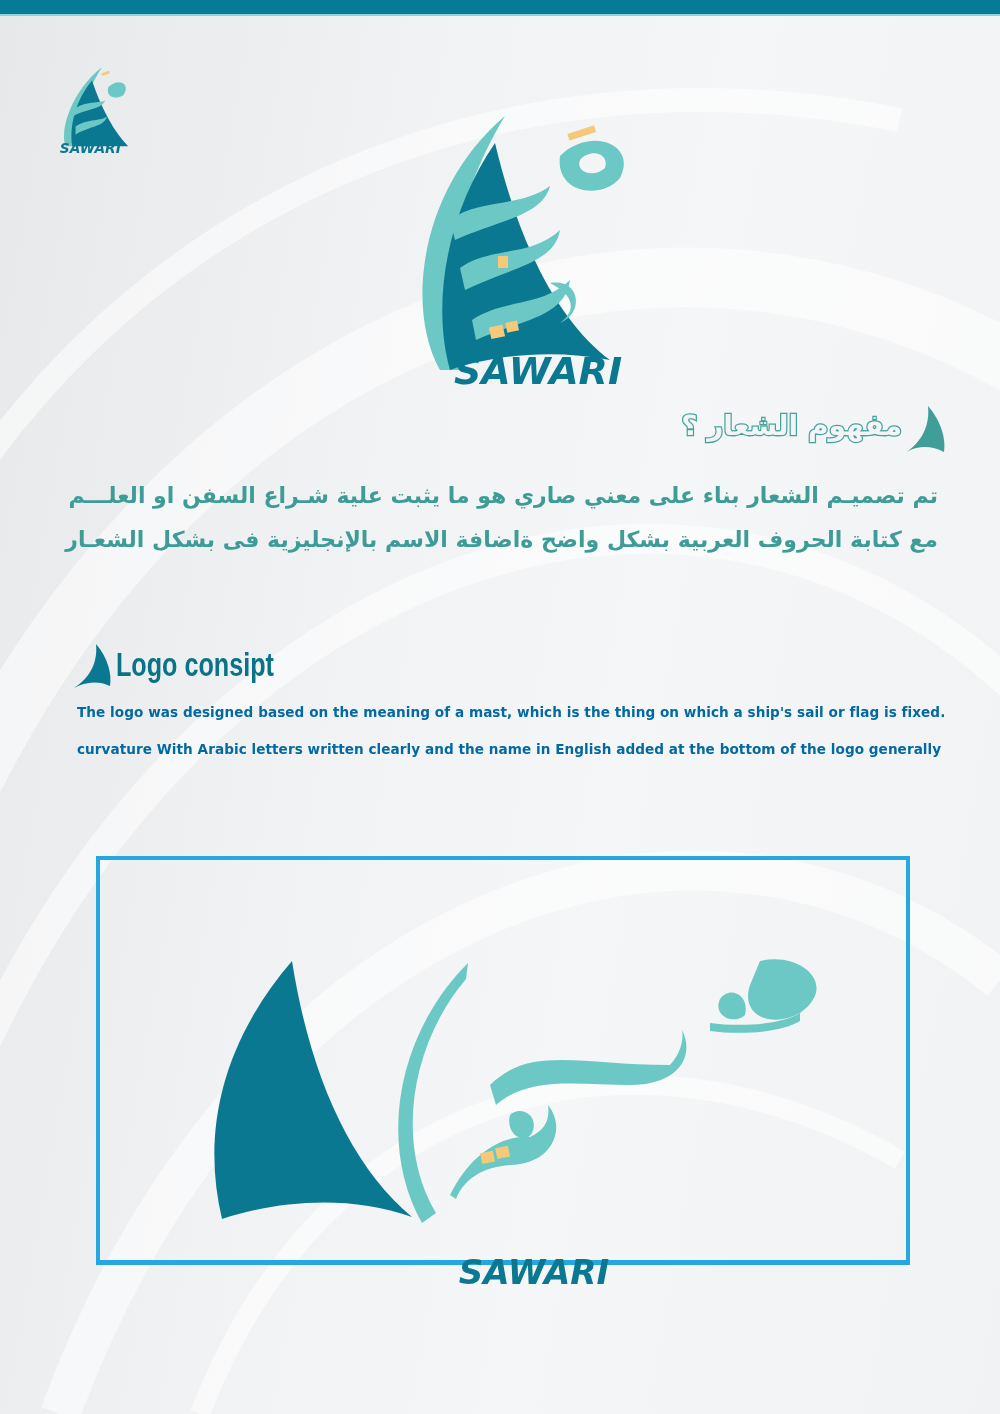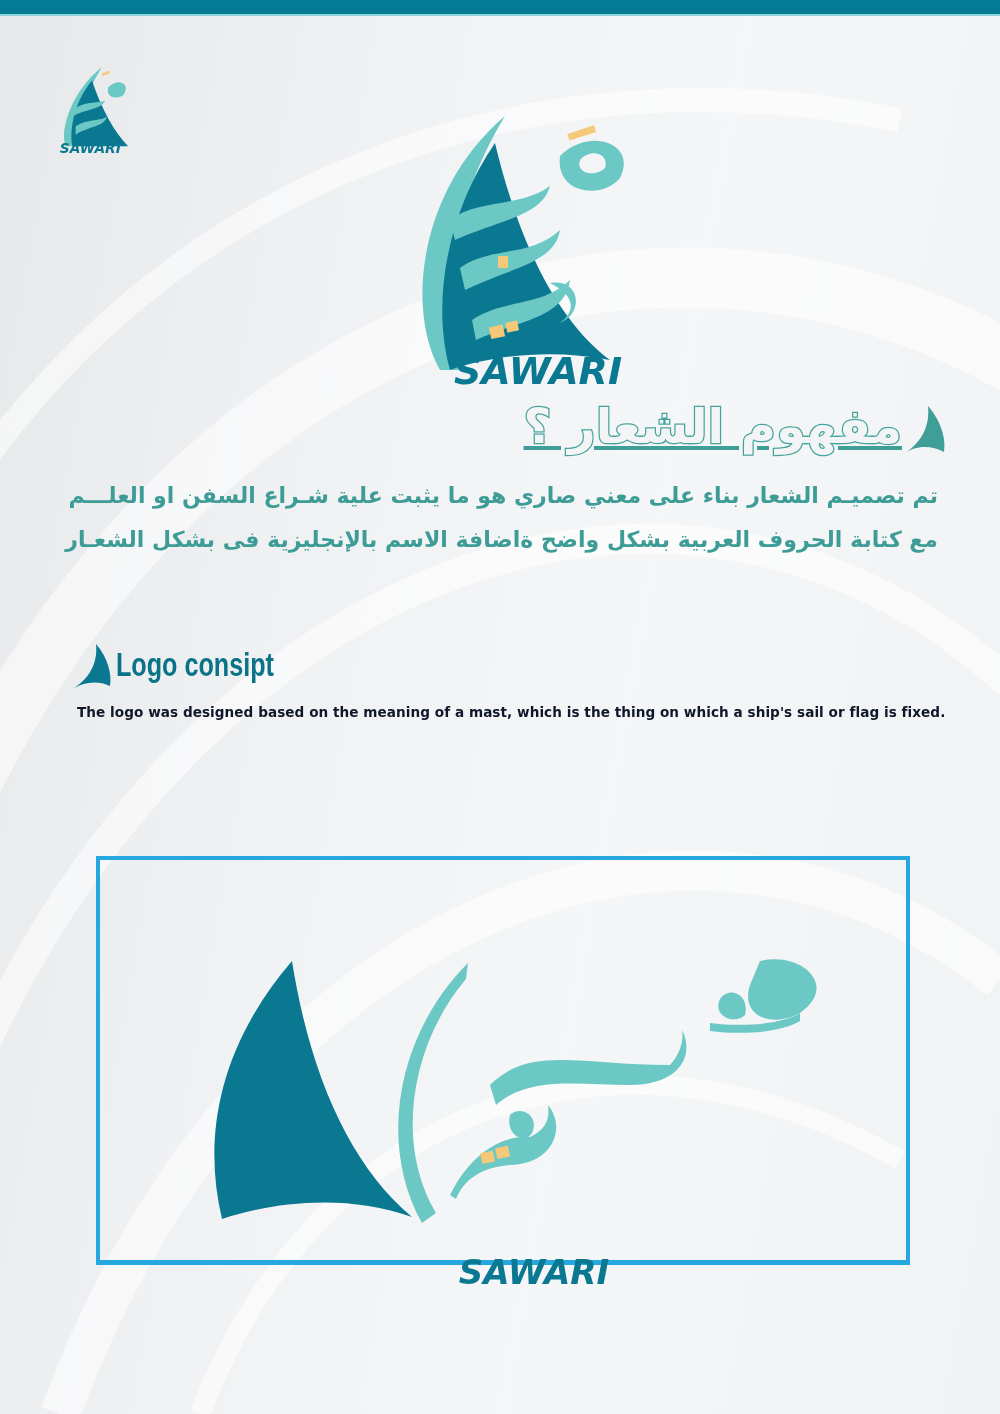--- a/index.html
+++ b/index.html
@@ -10,23 +10,22 @@
   }
   .bg-swirl { position:absolute; left:0; top:0; width:1000px; height:1414px; pointer-events:none; }
   .top-bar { position:absolute; left:0; top:0; width:1000px; height:14px; background:#067b96; border-bottom:2px solid #8fd3dc; }
 
   .small-logo { position:absolute; left:52px; top:64px; width:80px; height:92px; }
   .main-logo { position:absolute; left:410px; top:108px; width:240px; height:280px; }
 
   .ar-heading {
     position:absolute; right:98px; top:400px; height:52px;
     direction:rtl; font-family:"DejaVu Sans", sans-serif; font-weight:bold;
-    font-size:48px; color:#fff; -webkit-text-stroke:3px #3f9e97; letter-spacing:1px;
+    font-size:28px; color:#fff; -webkit-text-stroke:3px #3f9e97; letter-spacing:1px;
     line-height:52px;
-    text-decoration:underline;
   }
   .ar-heading .txt { color:#f3f4f5; -webkit-text-stroke:2.5px #45a39c; paint-order: stroke; }
   .sail-ar { position:absolute; left:900px; top:404px; width:46px; height:52px; }
 
   .ar-para {
     position:absolute; left:70px; width:868px; top:474px;
     direction:rtl; text-align:right;
   }
   .ar-para .line {
     font-family:"DejaVu Sans", sans-serif; font-weight:bold;
@@ -39,21 +38,21 @@
   .en-heading .title {
     position:absolute; left:44px; top:4px;
     font-family:"Liberation Sans", sans-serif; font-weight:bold;
     font-size:34px; color:#0a7388; transform:scaleX(0.74); transform-origin:left center;
     white-space:nowrap; line-height:44px;
   }
 
   .en-para { position:absolute; left:77px; top:700px; width:870px; }
   .en-para .line {
     font-family:"DejaVu Sans", sans-serif; font-weight:bold; font-size:13.6px;
-    color:#0f172a; height:36.5px; line-height:24px; white-space:nowrap; letter-spacing:0.05px;
+    color:#0369a1; height:36.5px; line-height:24px; white-space:nowrap; letter-spacing:0.05px;
   }
 
   .frame {
     position:absolute; left:96px; top:856px; width:806px; height:400px;
     border:4px solid #27a7df; border-bottom-width:5px;
   }
   .big-art { position:absolute; left:200px; top:955px; width:640px; height:280px; }
   .sawari-word {
     position:absolute; left:456px; top:1252px; width:156px; height:40px;
   }
@@ -112,20 +111,21 @@
 
 <div class="en-heading">
   <svg class="sail" viewBox="0 0 42 48">
     <path d="M24 2 C 36 16, 40 32, 38 44 C 26 38, 12 40, 2 46 C 18 36, 26 20, 24 2 Z" fill="#0b7892"></path>
   </svg>
   <span class="title">Logo consipt</span>
 </div>
 
 <div class="en-para">
   <div class="line">The logo was designed based on the meaning of a mast, which is the thing on which a ship's sail or flag is fixed.</div>
+  <div class="line">curvature With Arabic letters written clearly and the name in English added at the bottom of the logo generally</div>
 </div>
 
 <div class="frame"></div>
 
 <svg class="big-art" viewBox="0 0 640 280">
 
   <path d="M92 6 C 110 120, 150 210, 212 262 C 150 240, 80 245, 22 264 C 2 180, 20 90, 92 6 Z" fill="#0b7892"></path>
 
   <path d="M268 8 L 266 24 C 210 90, 195 190, 236 258 L 222 268 C 178 190, 196 80, 268 8 Z" fill="#6cc8c4"></path>
 

